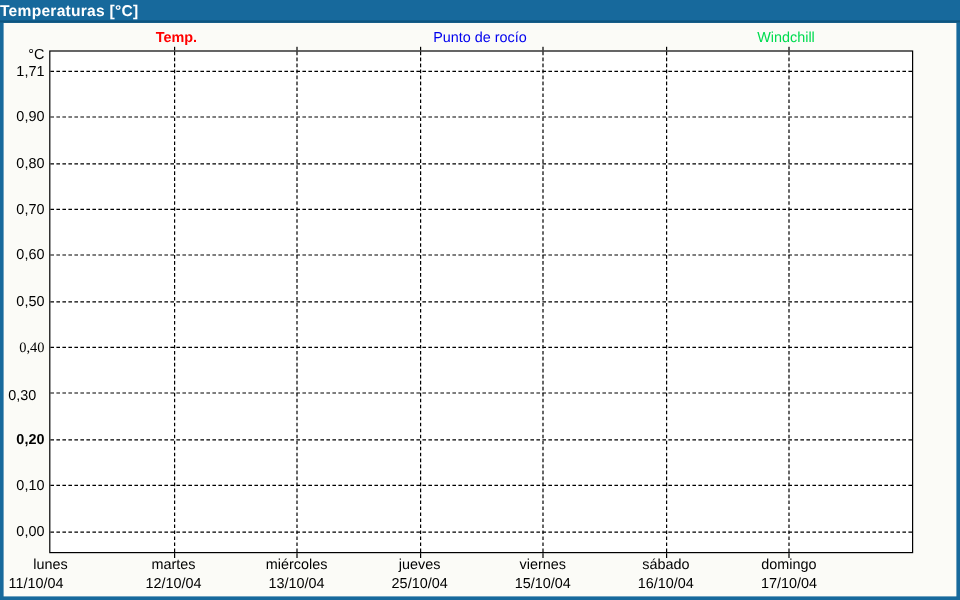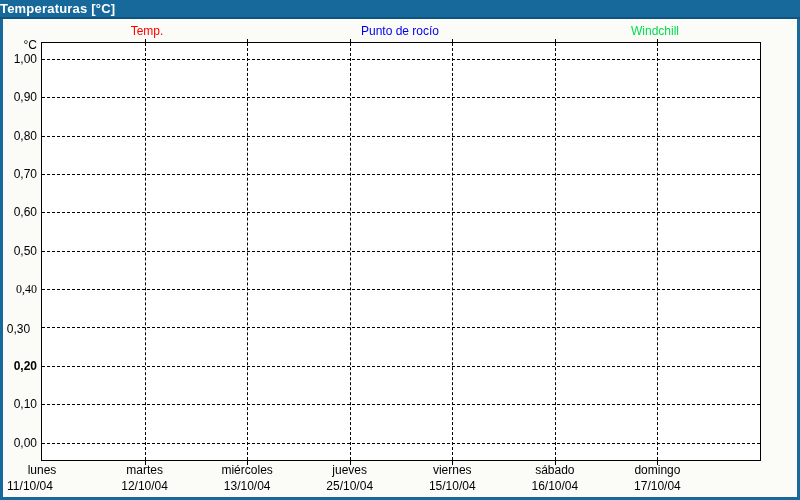--- a/index.html
+++ b/index.html
@@ -75,28 +75,28 @@
 </head>
 <body>
 
 <div class="screen">
 
   <div class="titlebar">
     <span>Temperaturas [°C]</span>
   </div>
 
   <div id="legend">
-      <div class="legend-item" style="left: 147px; color: rgb(255, 0, 0);">Temp.</div>
+      <div class="legend-item" style="left: 147px; color: rgb(255, 0, 0); font-weight: bold;">Temp.</div>
       <div class="legend-item" style="left: 400px; color: rgb(0, 0, 238);">Punto de rocío</div>
       <div class="legend-item" style="left: 655px; color: rgb(0, 220, 80);">Windchill</div>
     </div>
 
   <div id="ylabels">
       <div class="unit-label" style="top: 38px;">°C</div>
-      <div class="ytick" style="top: 52px;">1,00</div>
+      <div class="ytick" style="top: 52px;">1,71</div>
       <div class="ytick" style="top: 90.35px;">0,90</div>
       <div class="ytick" style="top: 128.7px;">0,80</div>
       <div class="ytick" style="top: 167.05px;">0,70</div>
       <div class="ytick" style="top: 205.4px;">0,60</div>
       <div class="ytick" style="top: 243.75px;">0,50</div>
       <div class="ytick" style="top: 282.1px; font-family: Liberation Serif, serif;">0,40</div>
       <div class="ytick" style="top: 322px; text-align: center;">0,30</div>
       <div class="ytick" style="top: 358.8px; font-weight: bold;">0,20</div>
       <div class="ytick" style="top: 397.15px;">0,10</div>
       <div class="ytick" style="top: 435.5px;">0,00</div>

